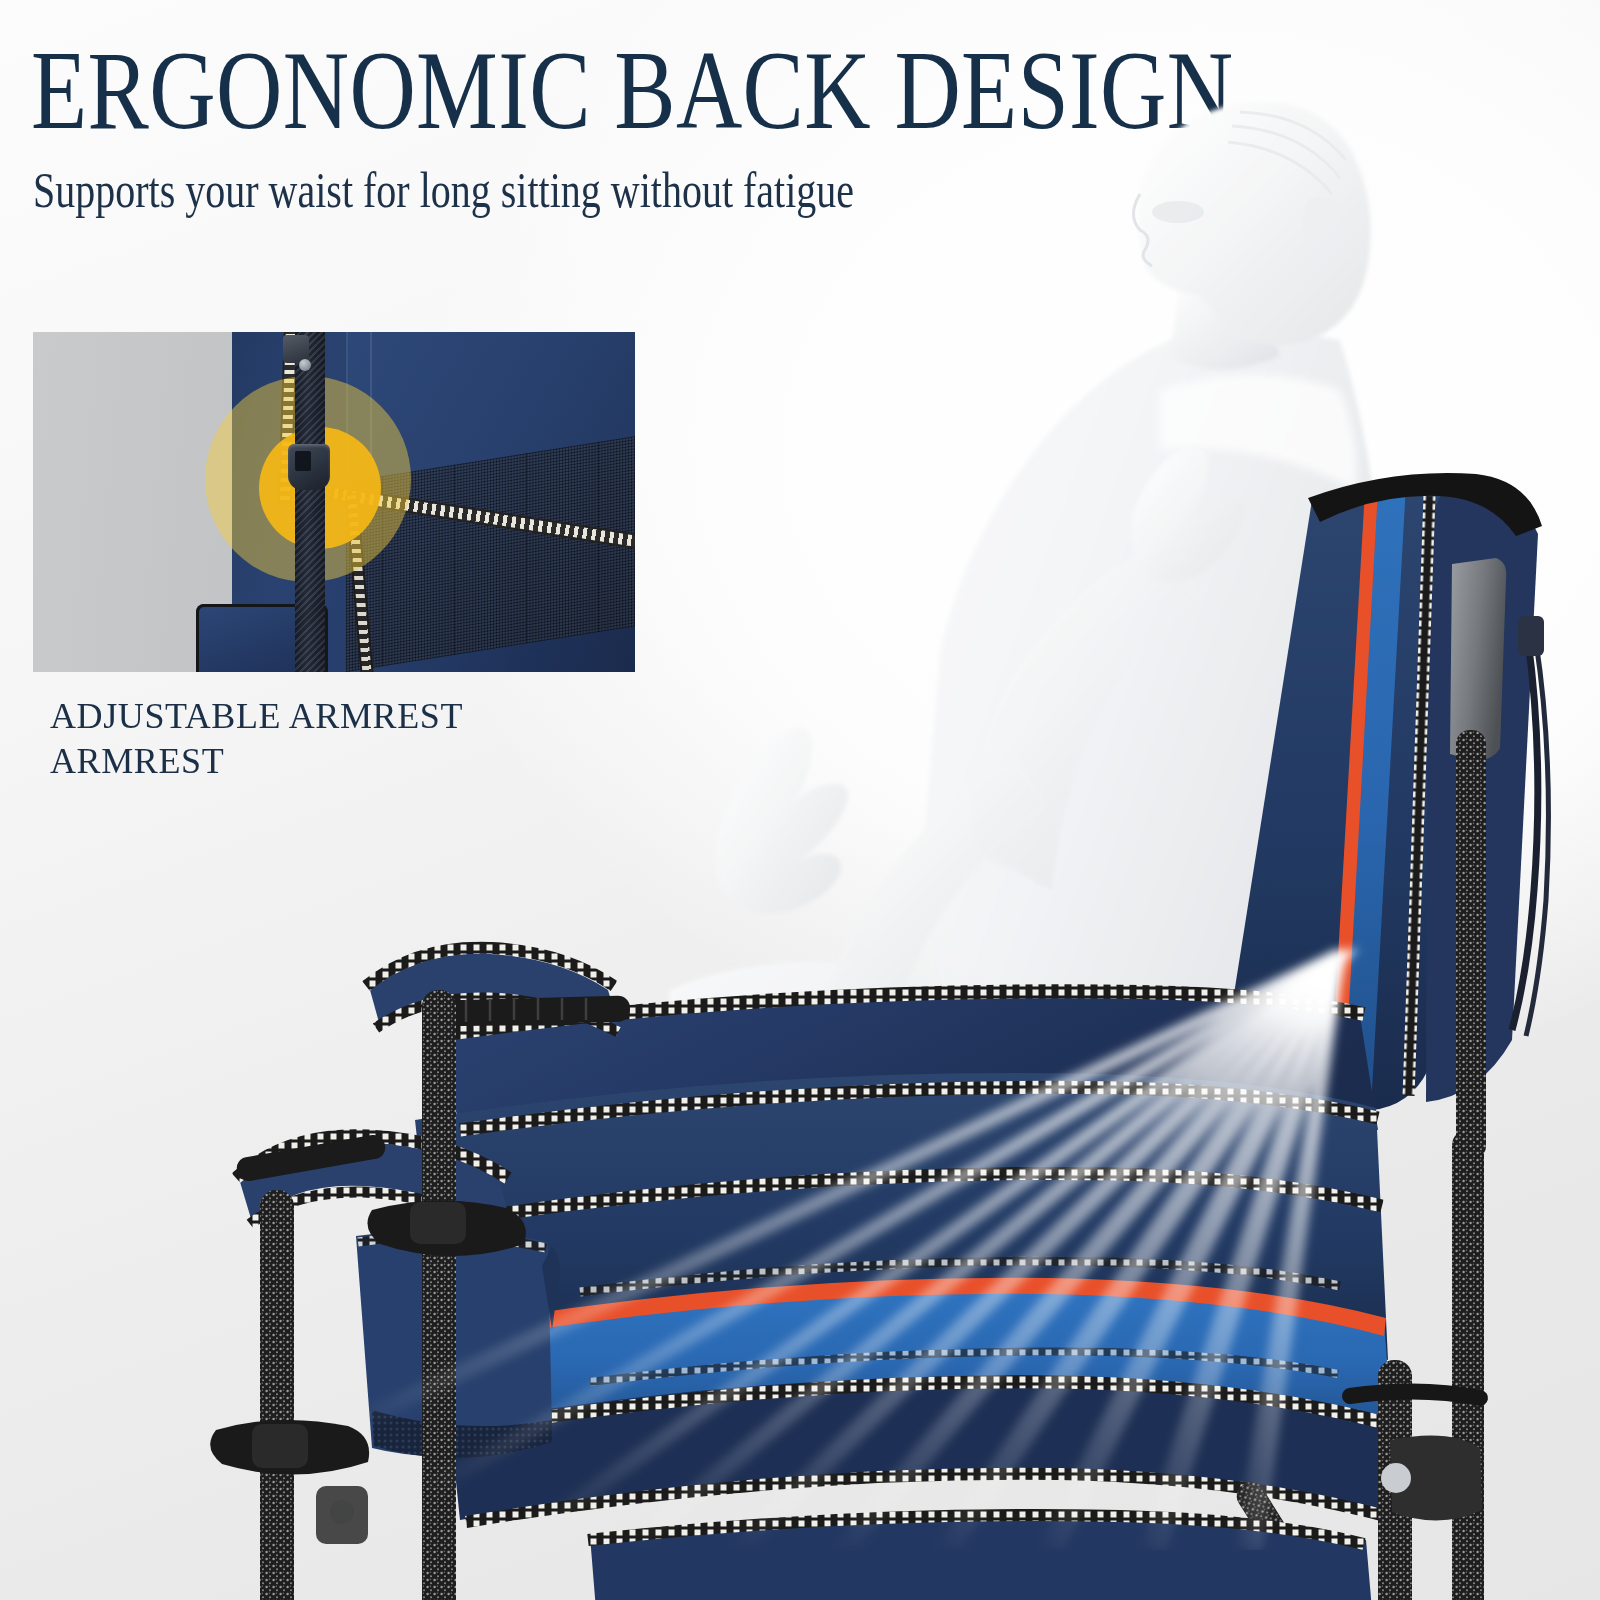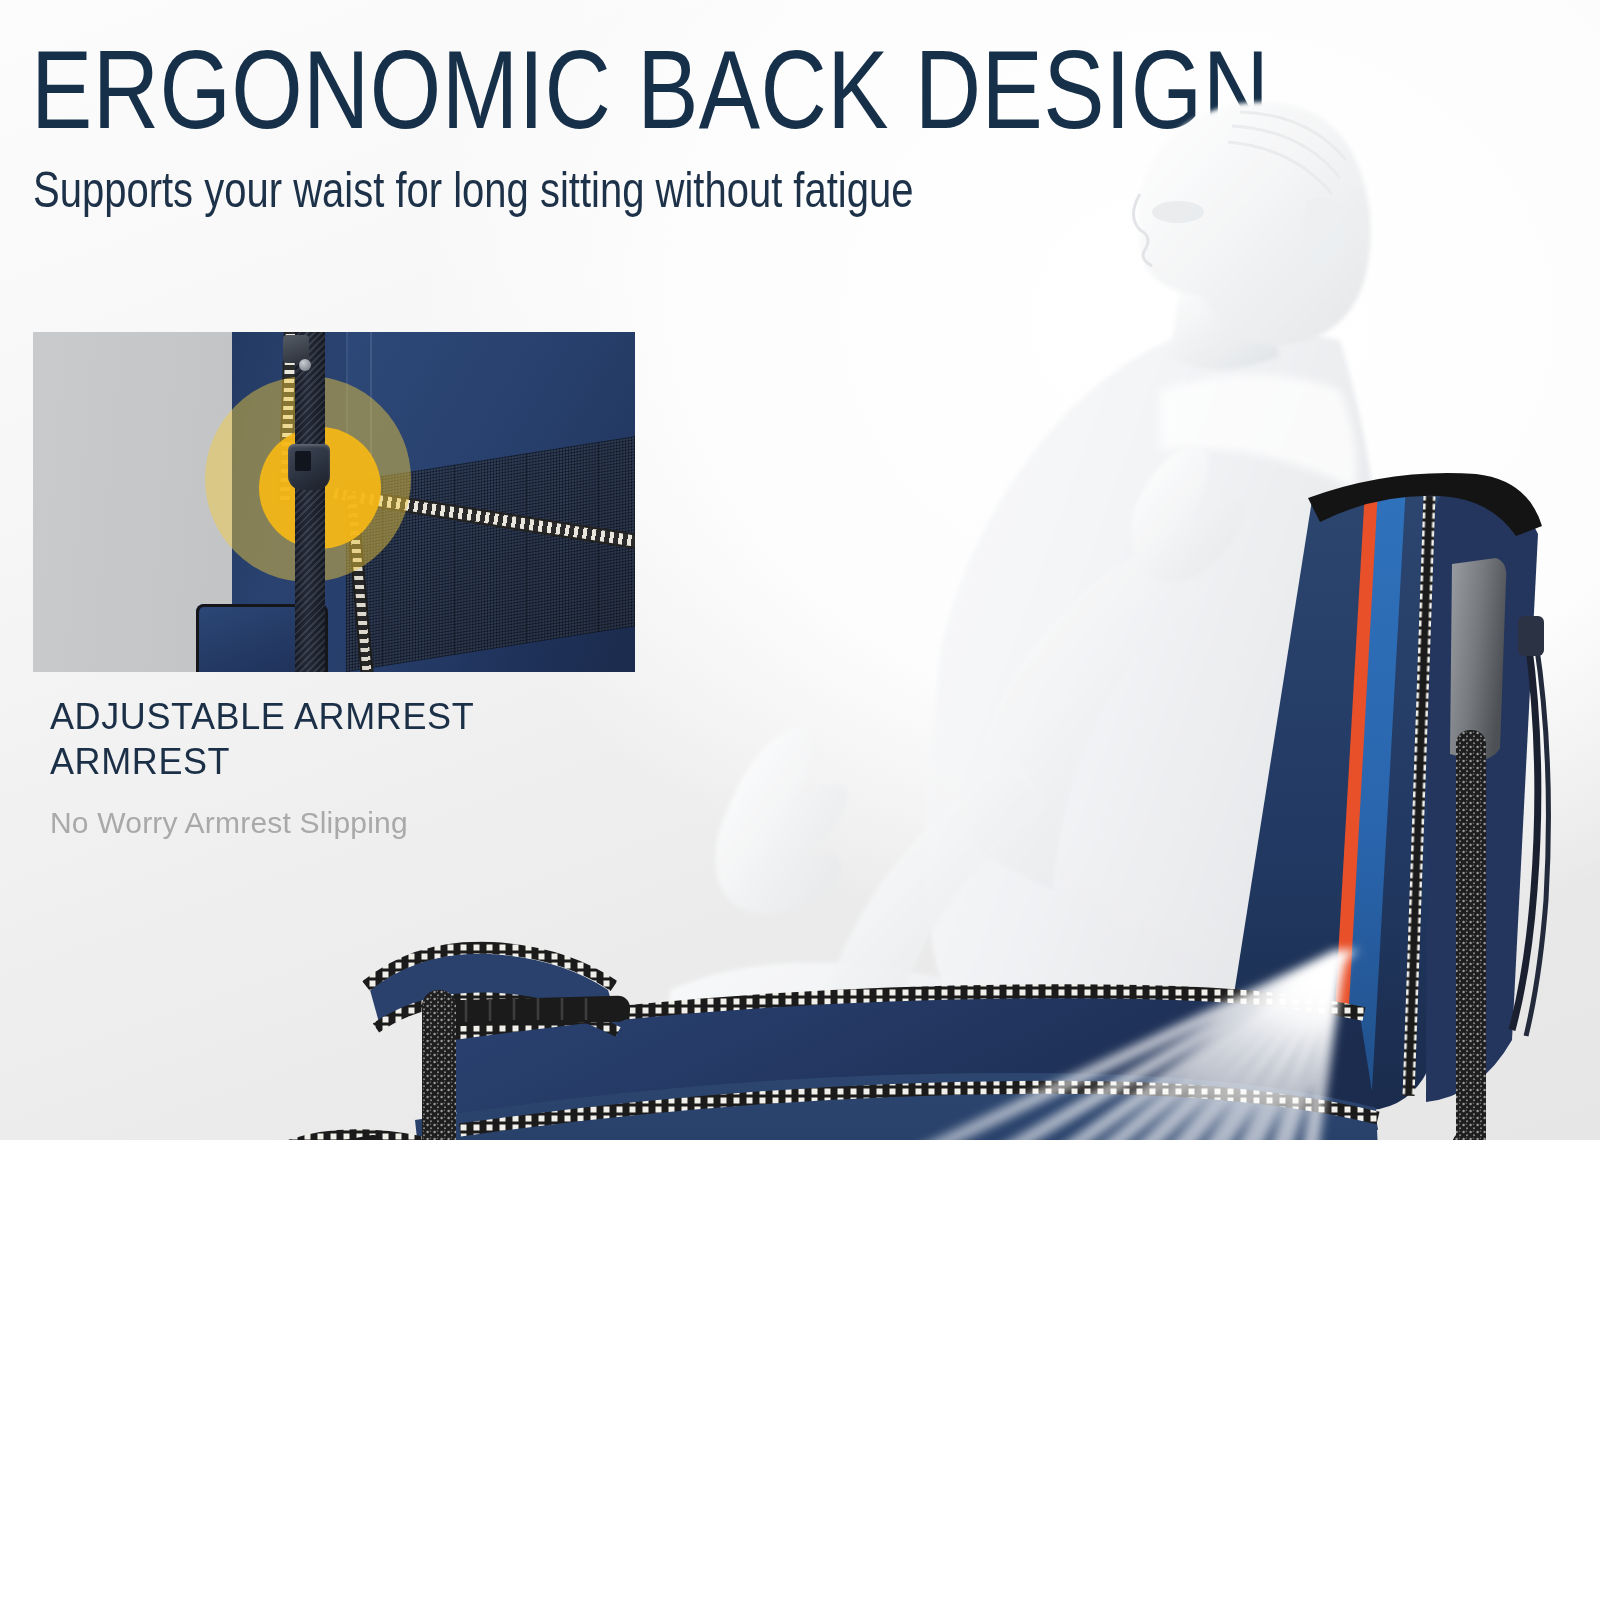--- a/index.html
+++ b/index.html
@@ -3,23 +3,23 @@
 <meta charset="utf-8">
 <style>
   html, body {
     margin: 0;
     padding: 0;
     background: #ffffff;
   }
   #poster {
     position: relative;
     width: 1600px;
-    height: 1140px;
+    height: 1600px;
     overflow: hidden;
-    font-family: Liberation Sans, sans-serif;
+    font-family: Liberation Serif, serif;
     background:
       radial-gradient(ellipse 1100px 900px at 75% 28%, #ffffff 0%, #fdfdfd 45%, rgba(253,253,253,0) 72%),
       linear-gradient(160deg, #fcfcfc 0%, #f7f7f7 28%, #efefef 55%, #e9e9e9 78%, #e6e6e6 100%);
   }
 
   
   .headline {
     position: absolute;
     left: 31px;
     top: 34px;
@@ -270,21 +270,20 @@
     <div class="ring-outer"></div>
     <div class="ring-inner"></div>
     <div class="strap"></div>
     <div class="strap-tip"></div>
     <div class="strap-rivet"></div>
     <div class="strap-buckle"></div>
     <div class="strap-buckle-slot"></div>
   </div>
 
   <div class="cap-title">ADJUSTABLE ARMREST ARMREST</div>
-  <div class="cap-sub">No Worry Armrest Slipping</div>
 
   <div class="chair">
     <svg class="ch-svg" viewBox="0 0 1460 1180" preserveAspectRatio="xMidYMid meet">
       <defs>
         <linearGradient id="navyG" x1="0" y1="0" x2="1" y2="0.3">
           <stop offset="0%" stop-color="#2b4271"></stop>
           <stop offset="40%" stop-color="#253a66"></stop>
           <stop offset="100%" stop-color="#1b2c4f"></stop>
         </linearGradient>
         <linearGradient id="navyG2" x1="0" y1="0" x2="0" y2="1">

